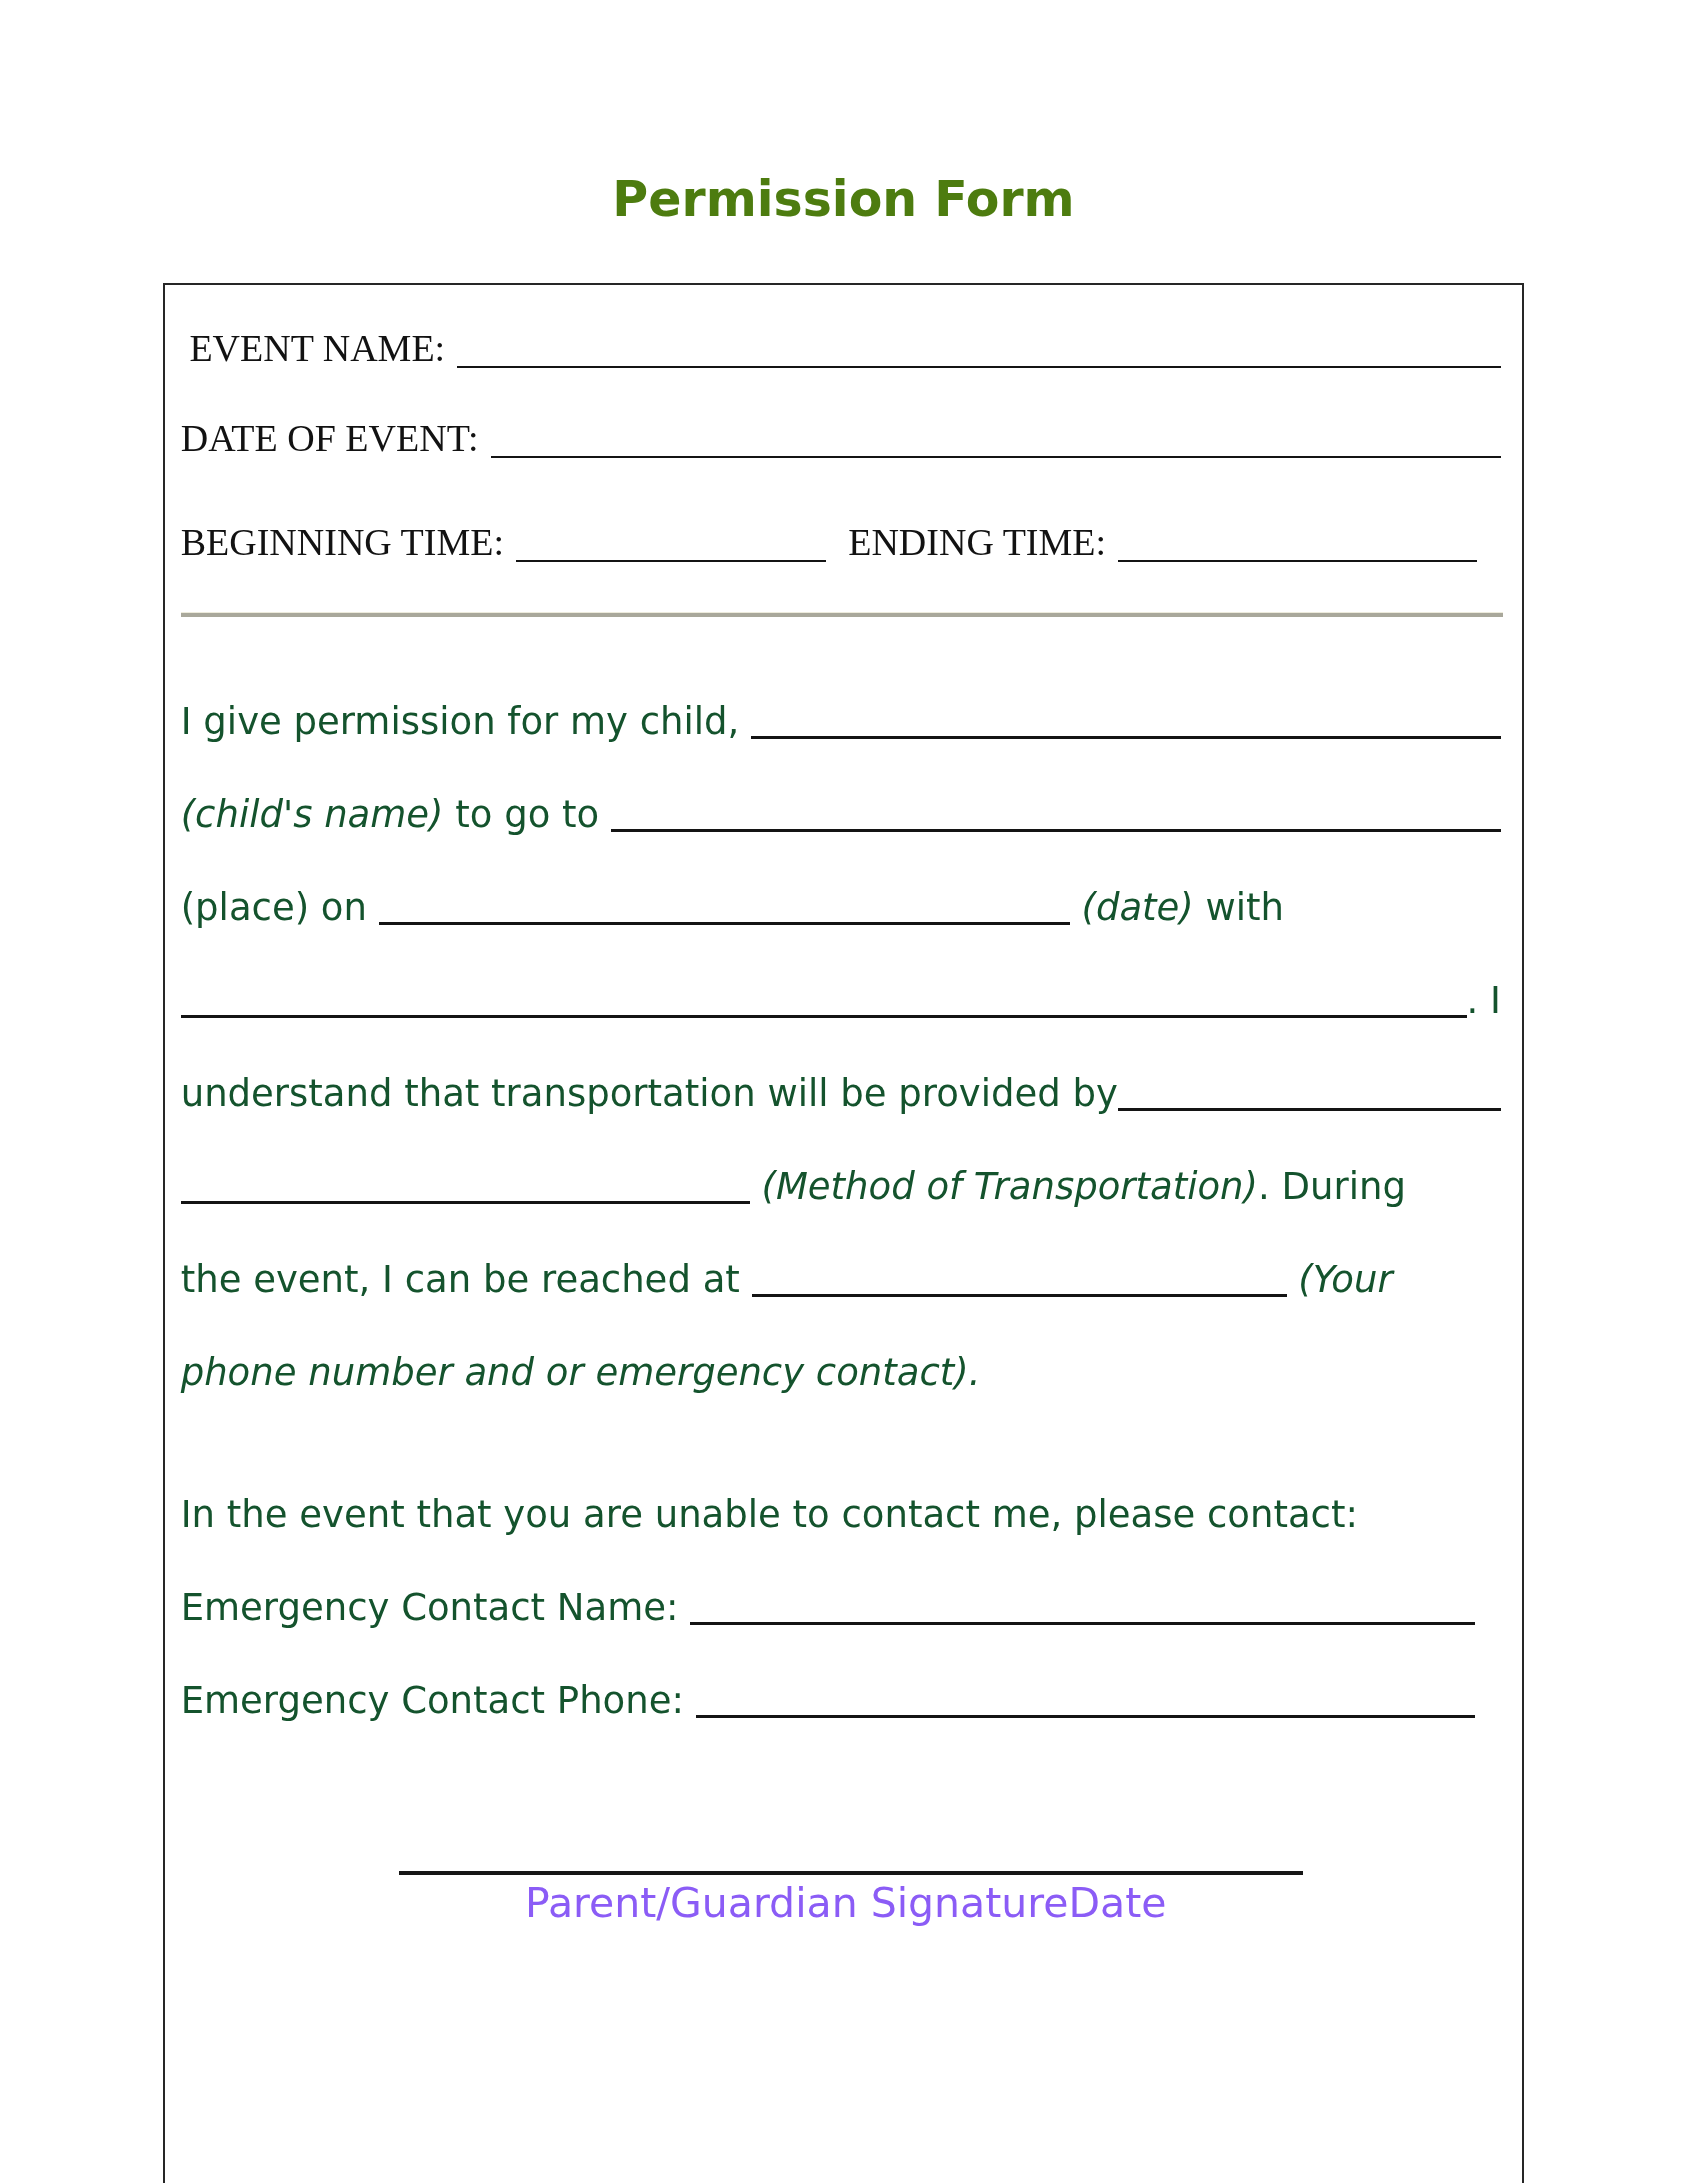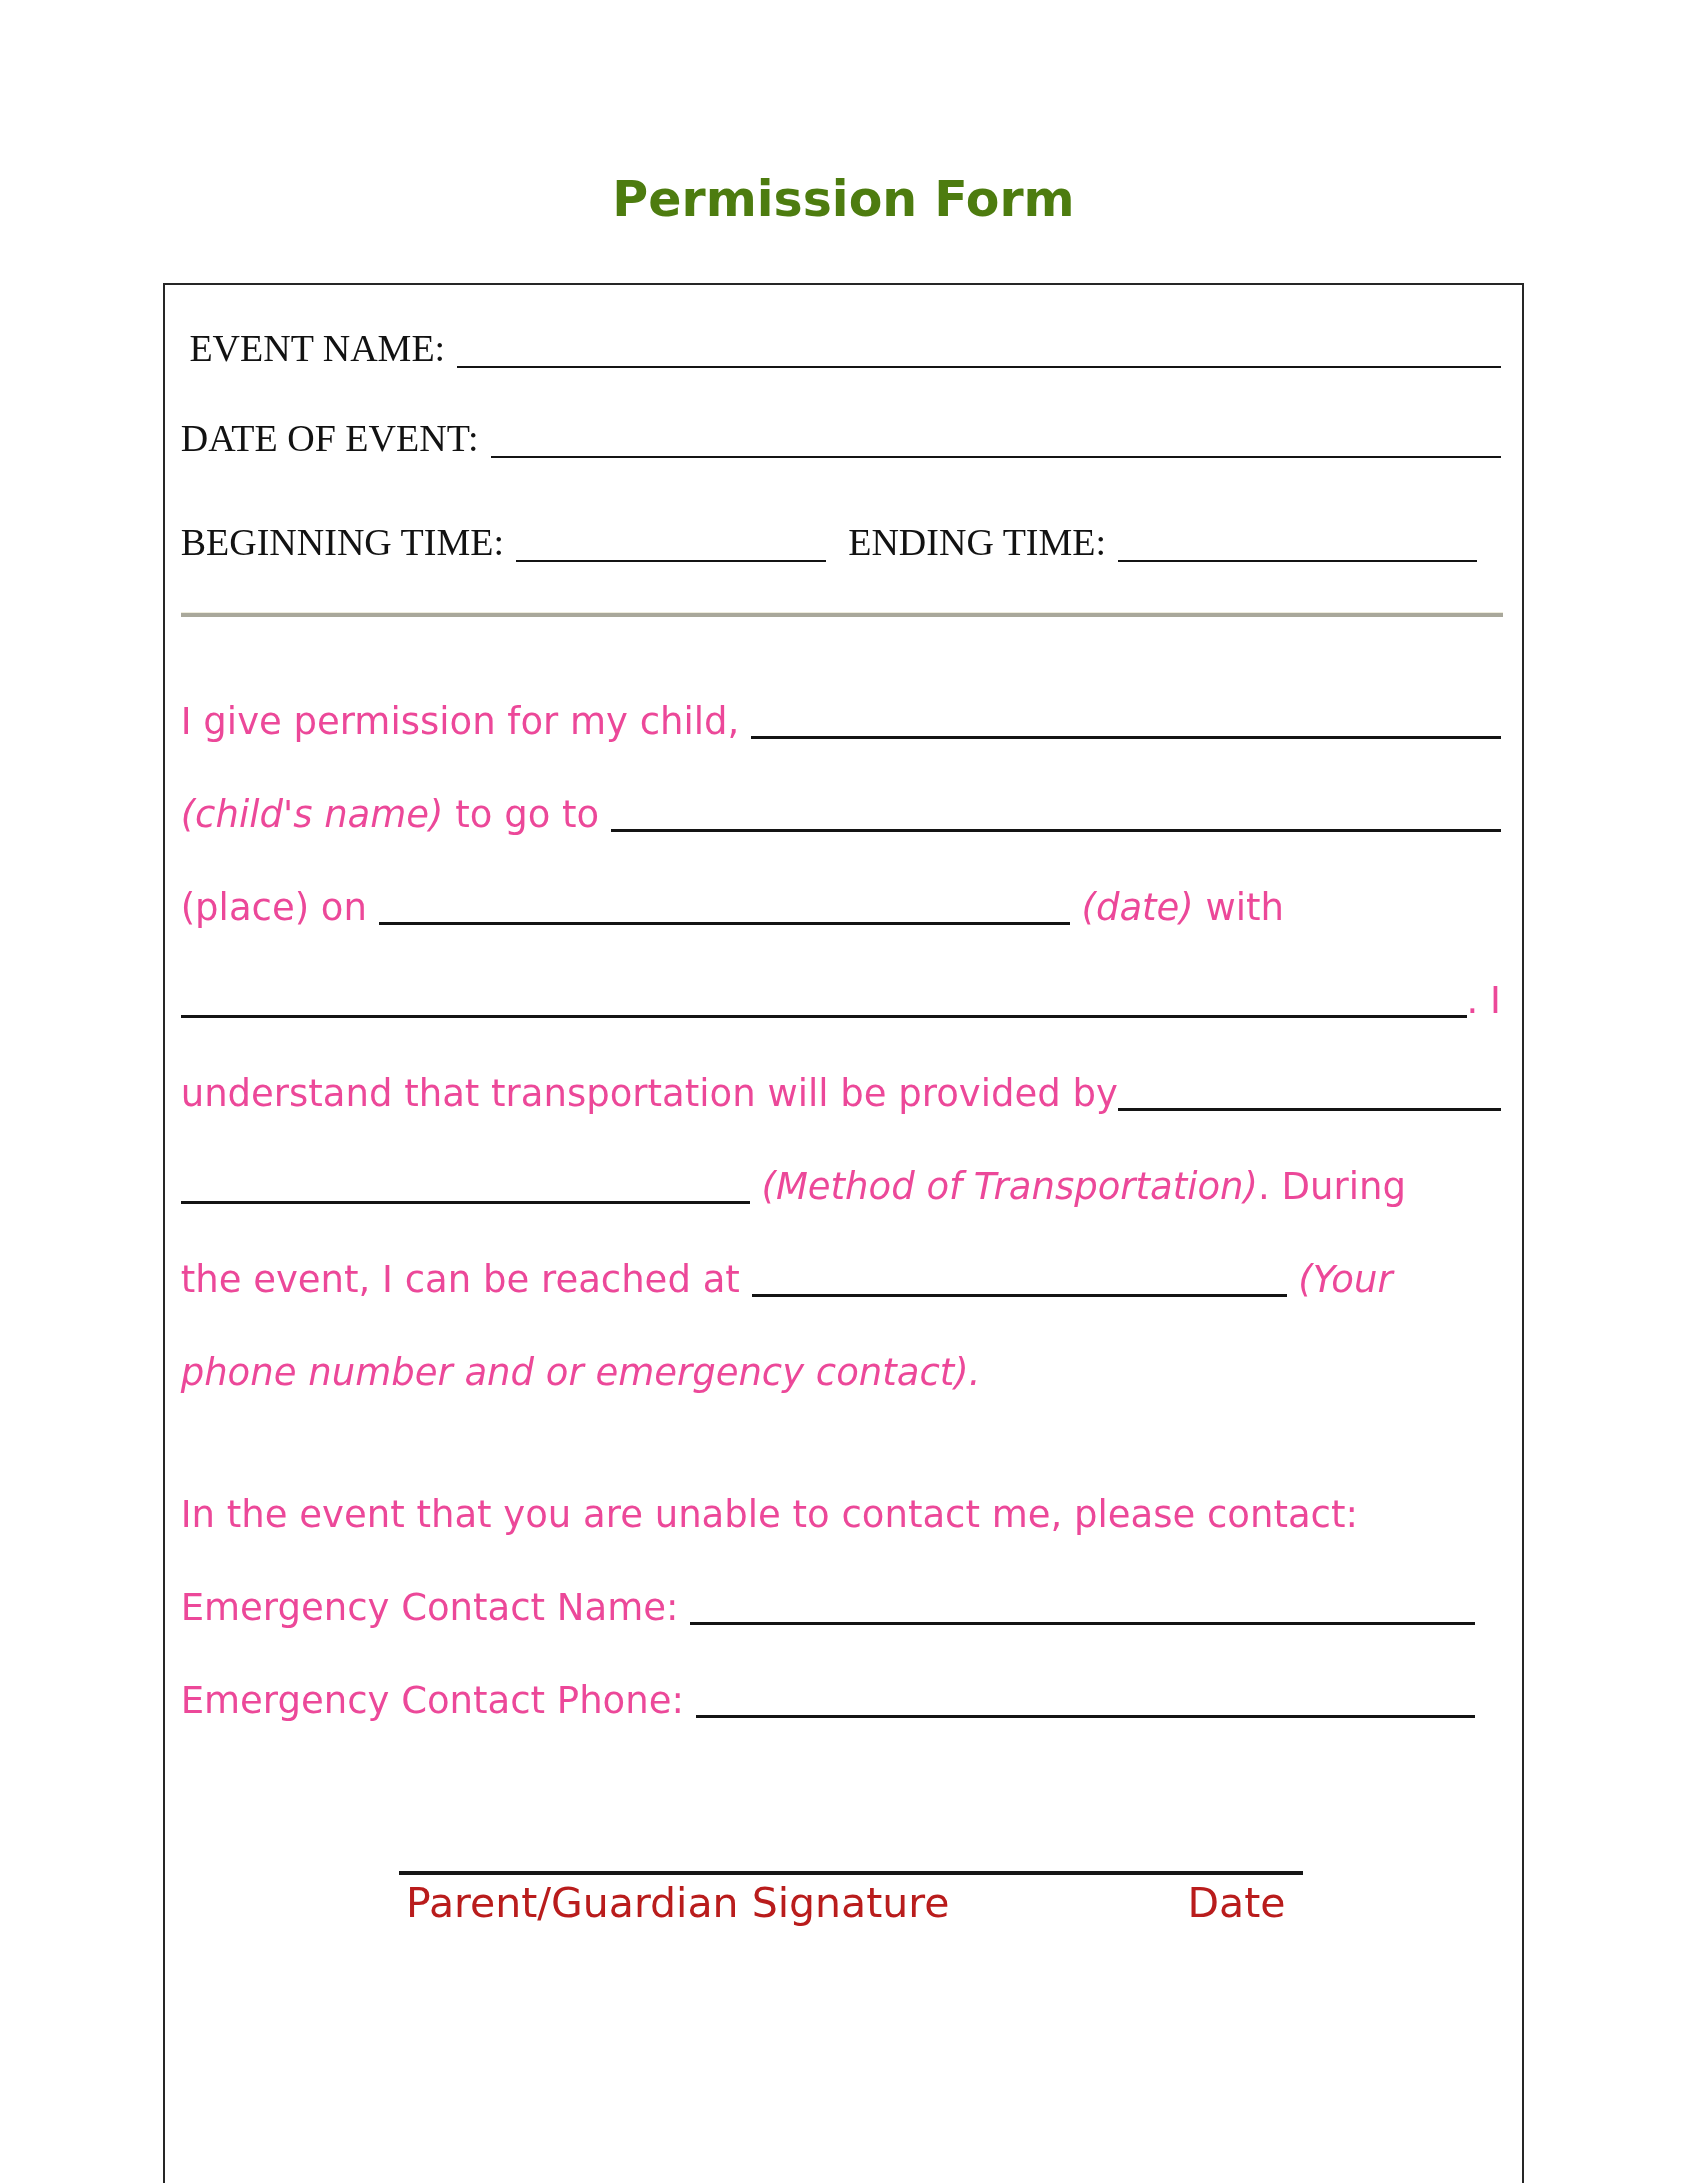--- a/index.html
+++ b/index.html
@@ -50,35 +50,35 @@
     height:4.4px;background:#a9a89b;border-top:1.7px solid #edebdc;
   }
   
   .textblock{position:absolute;left:15.7px;right:21px;}
   #body-block{top:390px;}
   #contact-block{top:1183px;}
   .line{
     display:flex;align-items:flex-end;
     height:93px;
     font-size:37px;line-height:93px;
-    color:#ec4899;
+    color:#14532d;
   }
   .txt{white-space:pre;flex:0 0 auto;}
   .it{font-style:italic;}
   .line .bl{border-bottom:3.5px solid #141414;margin-bottom:29px;}
   
   .sigblock{
     position:absolute;left:234px;top:1586px;width:904px;
     border-top:4.4px solid #161616;
   }
   .sigrow{
-    display:flex;justify-content:space-between;
+    display:flex;justify-content:center;
     padding:3.5px 17.5px 0 7px;
     font-size:41px;line-height:49px;
-    color:#b91c1c;
+    color:#8b5cf6;
   }
 </style>
 </head>
 <body>
 
 <div class="page">
 
   <div class="title">Permission Form</div>
 
   <div class="formbox">

